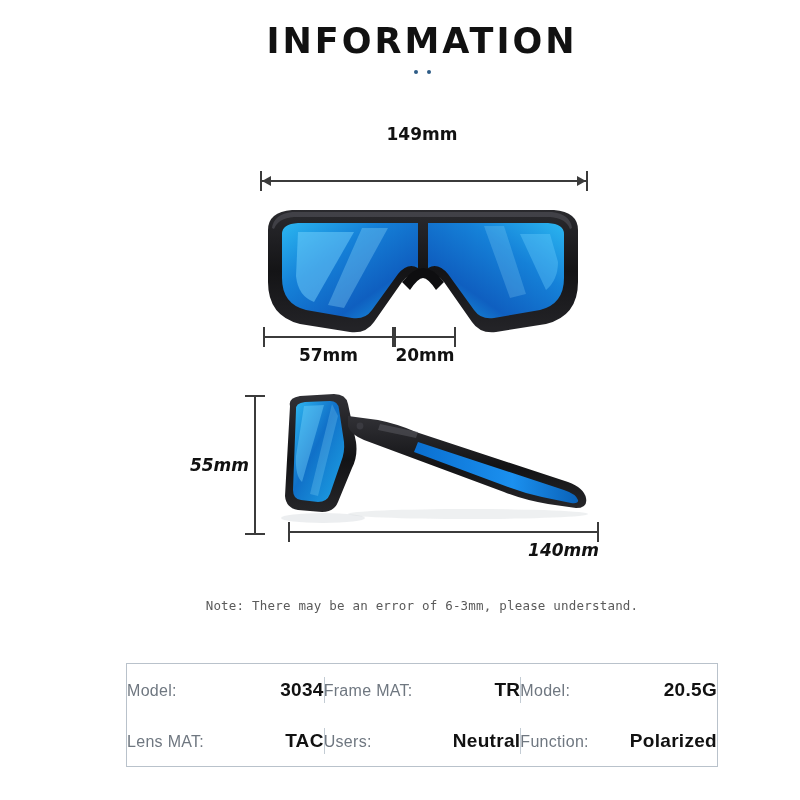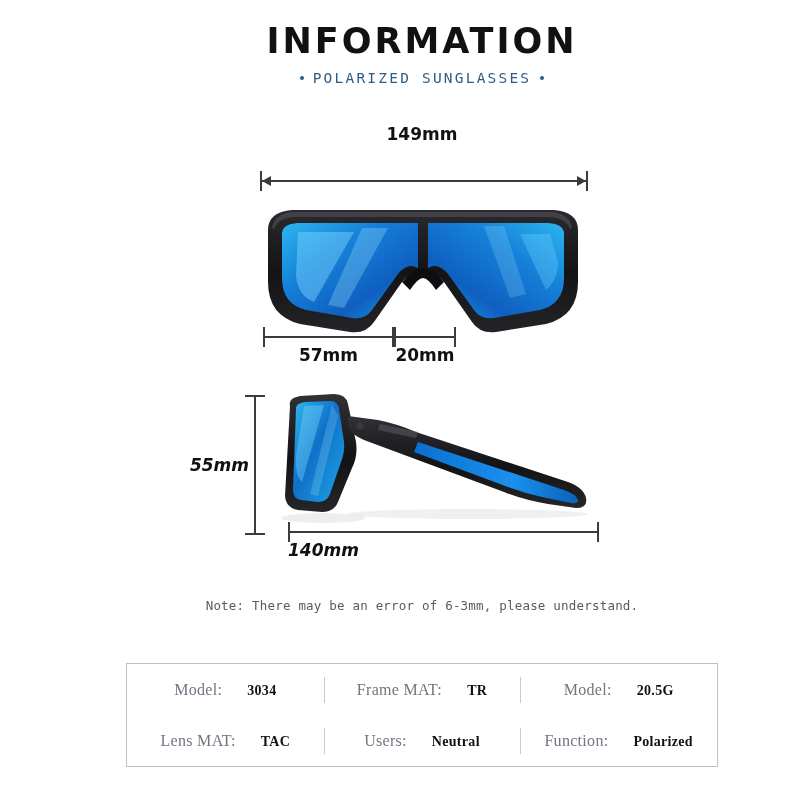--- a/index.html
+++ b/index.html
@@ -193,21 +193,21 @@
   }
   .dim-bot3::before, .dim-bot3::after {
     content: "";
     position: absolute;
     top: -9px;
     width: 2px; height: 20px;
     background: #3b3b3b;
   }
   .dim-bot3::before { left: 0; }
   .dim-bot3::after { right: 0; }
-  .label-140 { left: 266px; top: 155px; width: 311px; text-align: left; }
+  .label-140 { left: 266px; top: 155px; width: 311px; text-align: right; }
 
   
   .note {
     position: absolute;
     top: 598px;
     left: 0; right: 0;
     text-align: center;
     font-family: "DejaVu Sans Mono", monospace;
     font-size: 12.5px;
     color: #5a5a5a;
@@ -226,58 +226,57 @@
   }
   .spec-row {
     display: flex;
     height: 50%;
     align-items: center;
   }
   .spec-cell {
     flex: 1 1 0;
     display: flex;
     align-items: baseline;
-    justify-content: center;
+    justify-content: space-between;
     gap: 25px;
     position: relative;
-    font-family: Liberation Serif, serif;
+    font-family: Liberation Sans, sans-serif;
   }
   .spec-cell + .spec-cell::before {
     content: "";
     position: absolute;
     left: 0;
     top: 50%;
     transform: translateY(-50%);
     width: 1px;
     height: 26px;
     background: #c3ccd4;
   }
   .spec-key {
     font-size: 16px;
     color: #6f7780;
     font-weight: normal;
     letter-spacing: 0.3px;
   }
   .spec-val {
-    font-size: 14px;
+    font-size: 19px;
     color: #111111;
     font-weight: bold;
     letter-spacing: 0.3px;
   }
 </style>
 </head>
 <body>
 
 <div class="page">
 
   <div class="header">
     <div class="title">INFORMATION</div>
     <div class="subtitle-row">
       <span class="dot"></span>
-      <span class="subtitle">POLARIZED SUNGLASSES</span>
       <span class="dot"></span>
     </div>
   </div>
 
   <div class="front-block">
 
     <div class="dim-label label-149">149mm</div>
     <div class="dim-top">
       <span class="arrow-l"></span>
       <span class="arrow-r"></span>

